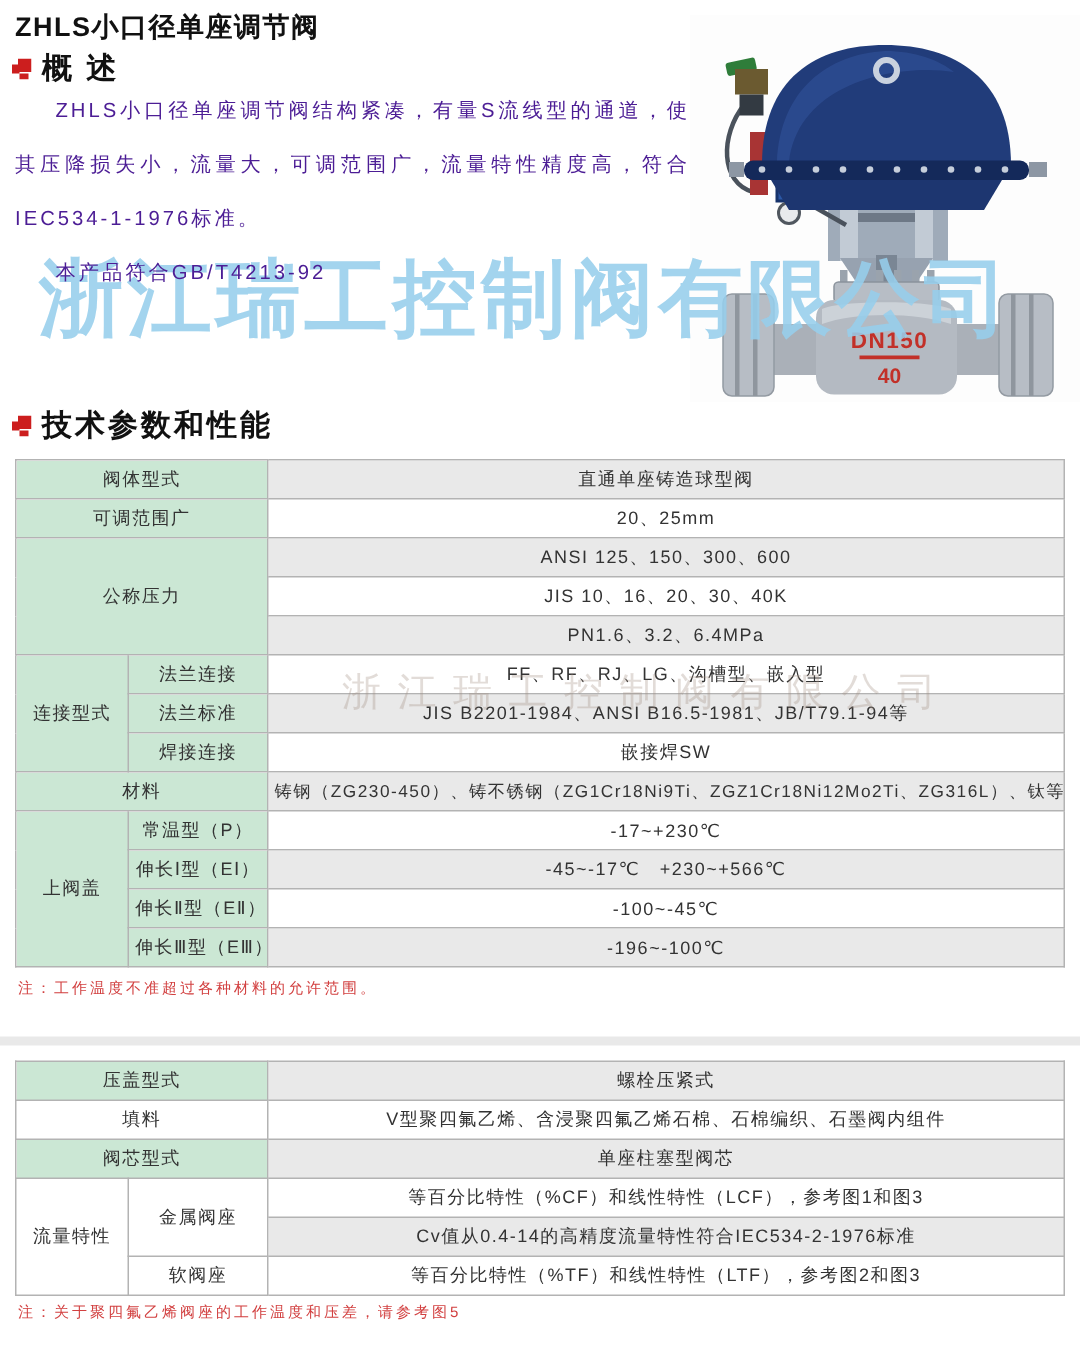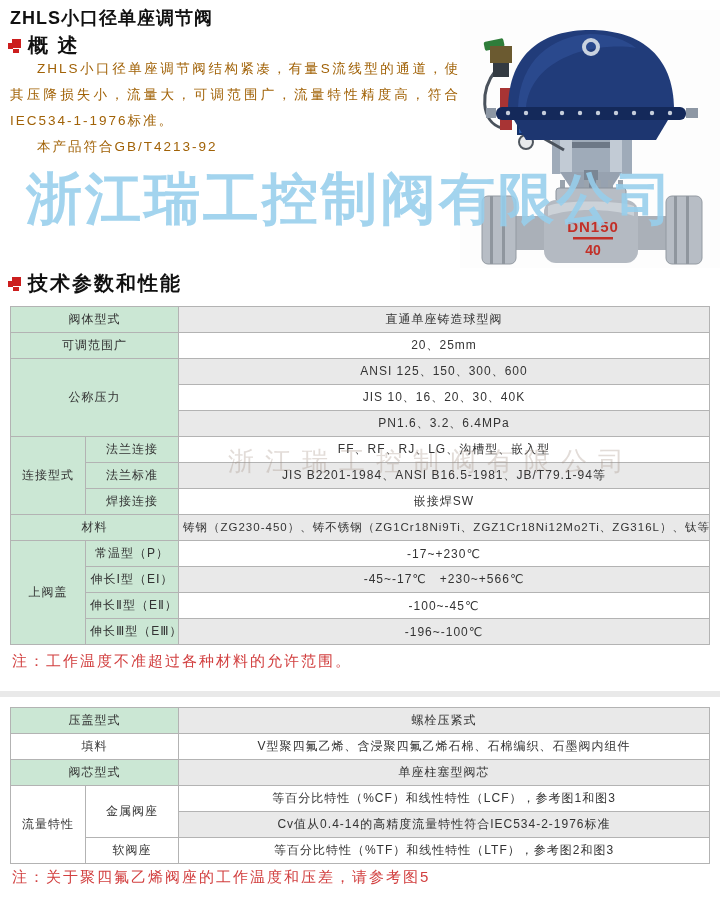--- a/index.html
+++ b/index.html
@@ -5,35 +5,35 @@
   html,body{margin:0;padding:0;}
   body{
     width:720px;height:898px;position:relative;overflow:hidden;background:#fff;
     font-family:"Liberation Sans","DejaVu Sans",sans-serif;color:#1a1a1a;
   }
   .page-title{position:absolute;left:10px;top:6px;font-size:18px;font-weight:bold;letter-spacing:1px;color:#111;white-space:nowrap;}
   .section-head{position:absolute;display:flex;align-items:center;gap:7px;font-size:20px;font-weight:bold;color:#111;letter-spacing:2px;white-space:nowrap;}
   #sec-overview{left:8px;top:32px;}
   #sec-specs{left:8px;top:270px;}
   .marker{width:13px;height:14px;flex:0 0 13px;}
-  .overview{position:absolute;left:10px;top:56px;width:450px;z-index:3;font-size:13.5px;line-height:26px;letter-spacing:2px;text-align:justify;color:#a16207;}
+  .overview{position:absolute;left:10px;top:56px;width:450px;z-index:3;font-size:13.5px;line-height:36px;letter-spacing:2px;text-align:justify;color:#4c1d95;}
   .overview p{margin:0;text-indent:2em;}
   .photo{position:absolute;left:460px;top:10px;width:260px;height:258px;z-index:1;}
   .wm-main{position:absolute;left:26px;top:162px;z-index:2;font-size:56px;font-weight:bold;letter-spacing:3px;white-space:nowrap;color:rgba(150,206,236,0.88);pointer-events:none;}
   .wm-table{position:absolute;left:228px;top:444px;z-index:6;font-size:26px;letter-spacing:11px;white-space:nowrap;color:rgba(160,140,125,0.30);pointer-events:none;}
   .spec-table{position:absolute;left:10px;width:700px;border-collapse:collapse;table-layout:fixed;font-size:12px;color:#333;z-index:4;}
   #table1{top:306px;}
   #table2{top:707px;padding-left:40px;}
   .spec-table td{border:1px solid #b3b3b3;height:25px;text-align:center;vertical-align:middle;padding:0 4px;letter-spacing:1px;white-space:nowrap;overflow:hidden;}
   .green{background:#cbe7d4;}
   .grayv{background:#e9e9e9;}
   .whitev{background:#ffffff;}
   .hd{letter-spacing:3px;}
   .tight{letter-spacing:0;font-size:11.5px;}
-  .note{position:absolute;left:12px;font-size:15px;color:#d24040;letter-spacing:2px;white-space:nowrap;z-index:5;}
+  .note{position:absolute;left:12px;font-size:10px;color:#d24040;letter-spacing:2px;white-space:nowrap;z-index:5;}
   #note1{top:652px;}
   #note2{top:868px;}
   .hr-band{position:absolute;left:0;top:691px;width:720px;height:6px;background:#e9e9e9;z-index:0;}
 </style>
 </head>
 <body>
 
 <div class="hr-band"></div>
 
 <div class="page-title">ZHLS小口径单座调节阀</div>

